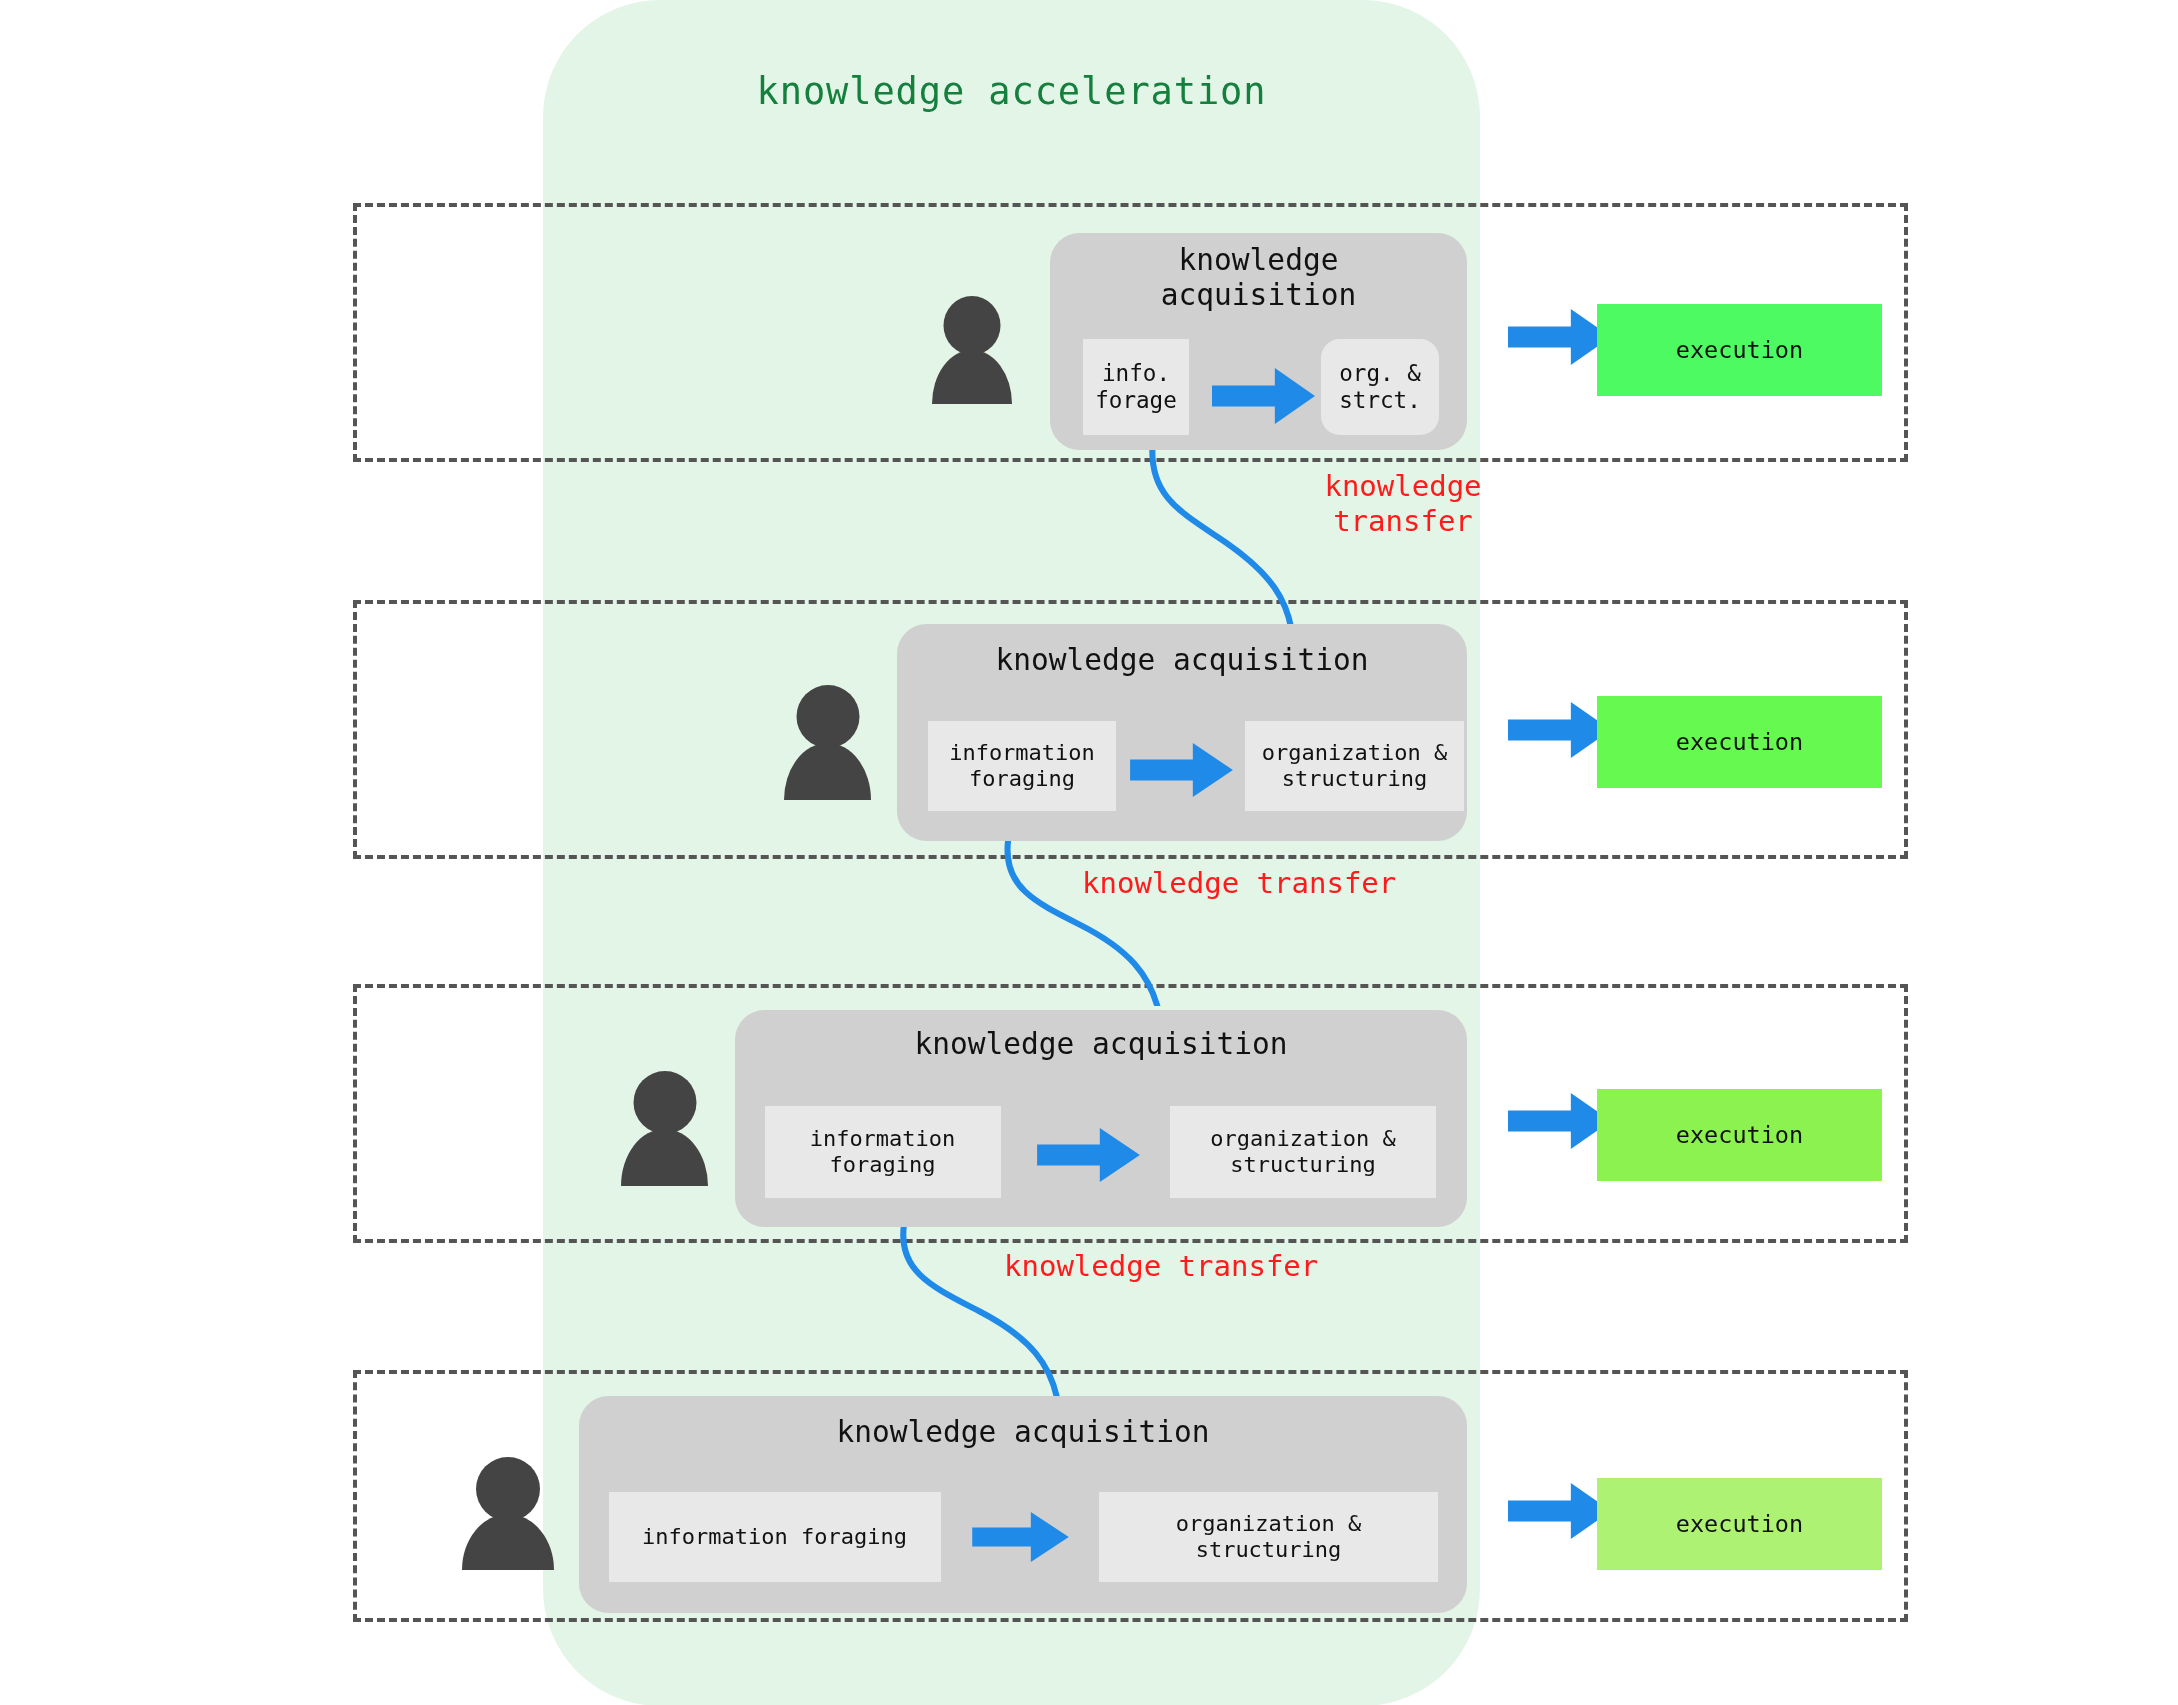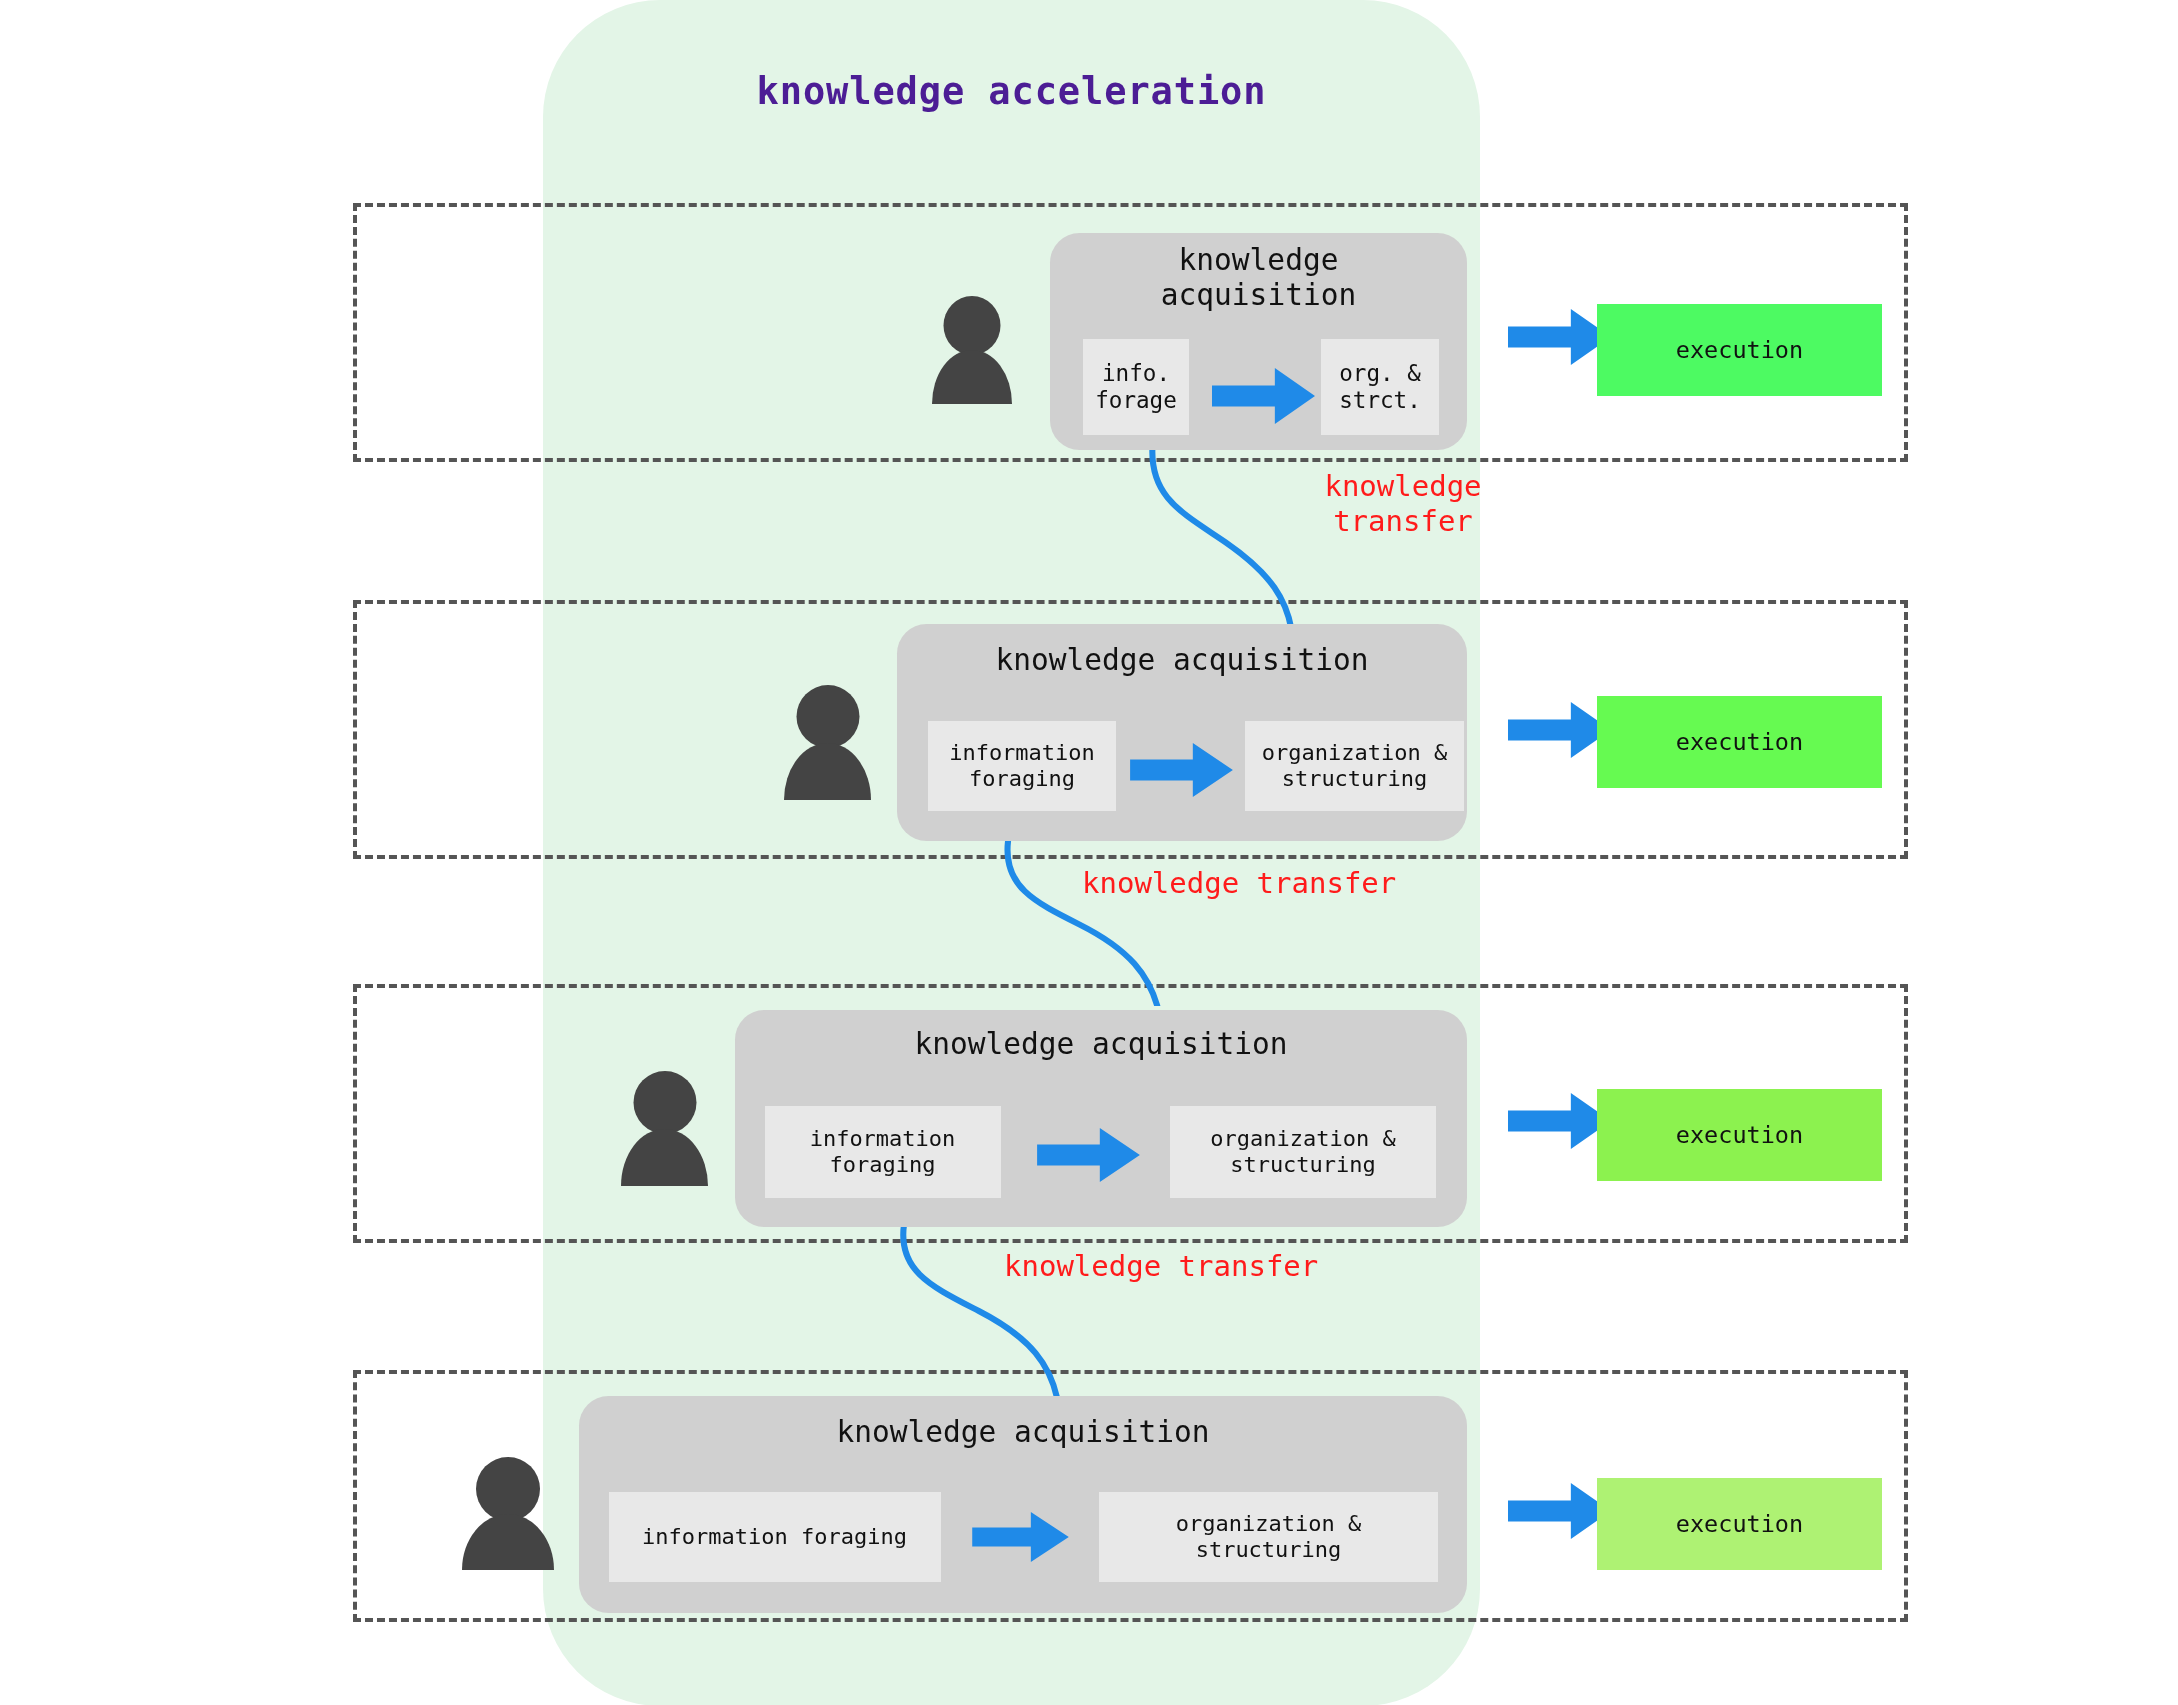--- a/index.html
+++ b/index.html
@@ -19,22 +19,22 @@
     background: #e3f5e7;
     border-radius: 117px;
     z-index: 1;
   }
   .accel-title {
     position: absolute;
     left: 543px; top: 70px;
     width: 937px;
     text-align: center;
     font-size: 37px;
-    font-weight: bold;
-    color: #4c1d95;
+    font-weight: normal;
+    color: #15803d;
     letter-spacing: 0.9px;
     z-index: 6;
     white-space: nowrap;
   }
 
   
   .row-box {
     position: absolute;
     left: 353px;
     width: 1555px;
@@ -133,21 +133,21 @@
   <div class="acq-card" style="left:1050px; top:233px; width:417px; height:217px;">
     <div class="acq-title" style="top:10.4px; font-size:29.5px;">knowledge
 acquisition</div>
     <div class="sub-box" style="left:33px; top:106px; width:106px; height:96px; font-size:22.6px;">info.
 forage</div>
     <div class="arrow" style="left:162px; top:135px; width:103px; height:56px;">
       <svg width="103" height="56" viewBox="0 0 118 64">
         <path d="M0,20 L72,20 L72,0 L118,32 L72,64 L72,44 L0,44 Z" fill="#1f8ae8"></path>
       </svg>
     </div>
-    <div class="sub-box" style="left:271px; top:106px; width:118px; height:96px; font-size:22.6px;">org. &amp;
+    <div class="sub-box" style="left:271px; top:106px; width:118px; height:96px; font-size:22.6px;border-radius:19px;">org. &amp;
 strct.</div>
   </div>
 
   <div class="arrow" style="left:1508px; top:309px; width:103px; height:56px;">
     <svg width="103" height="56" viewBox="0 0 118 64">
       <path d="M0,20 L72,20 L72,0 L118,32 L72,64 L72,44 L0,44 Z" fill="#1f8ae8"></path>
     </svg>
   </div>
 
   <div class="exec-box" style="left:1597px; top:304px; width:285px; height:92px; font-size:23.5px; background:#4dfa62;">execution</div>

